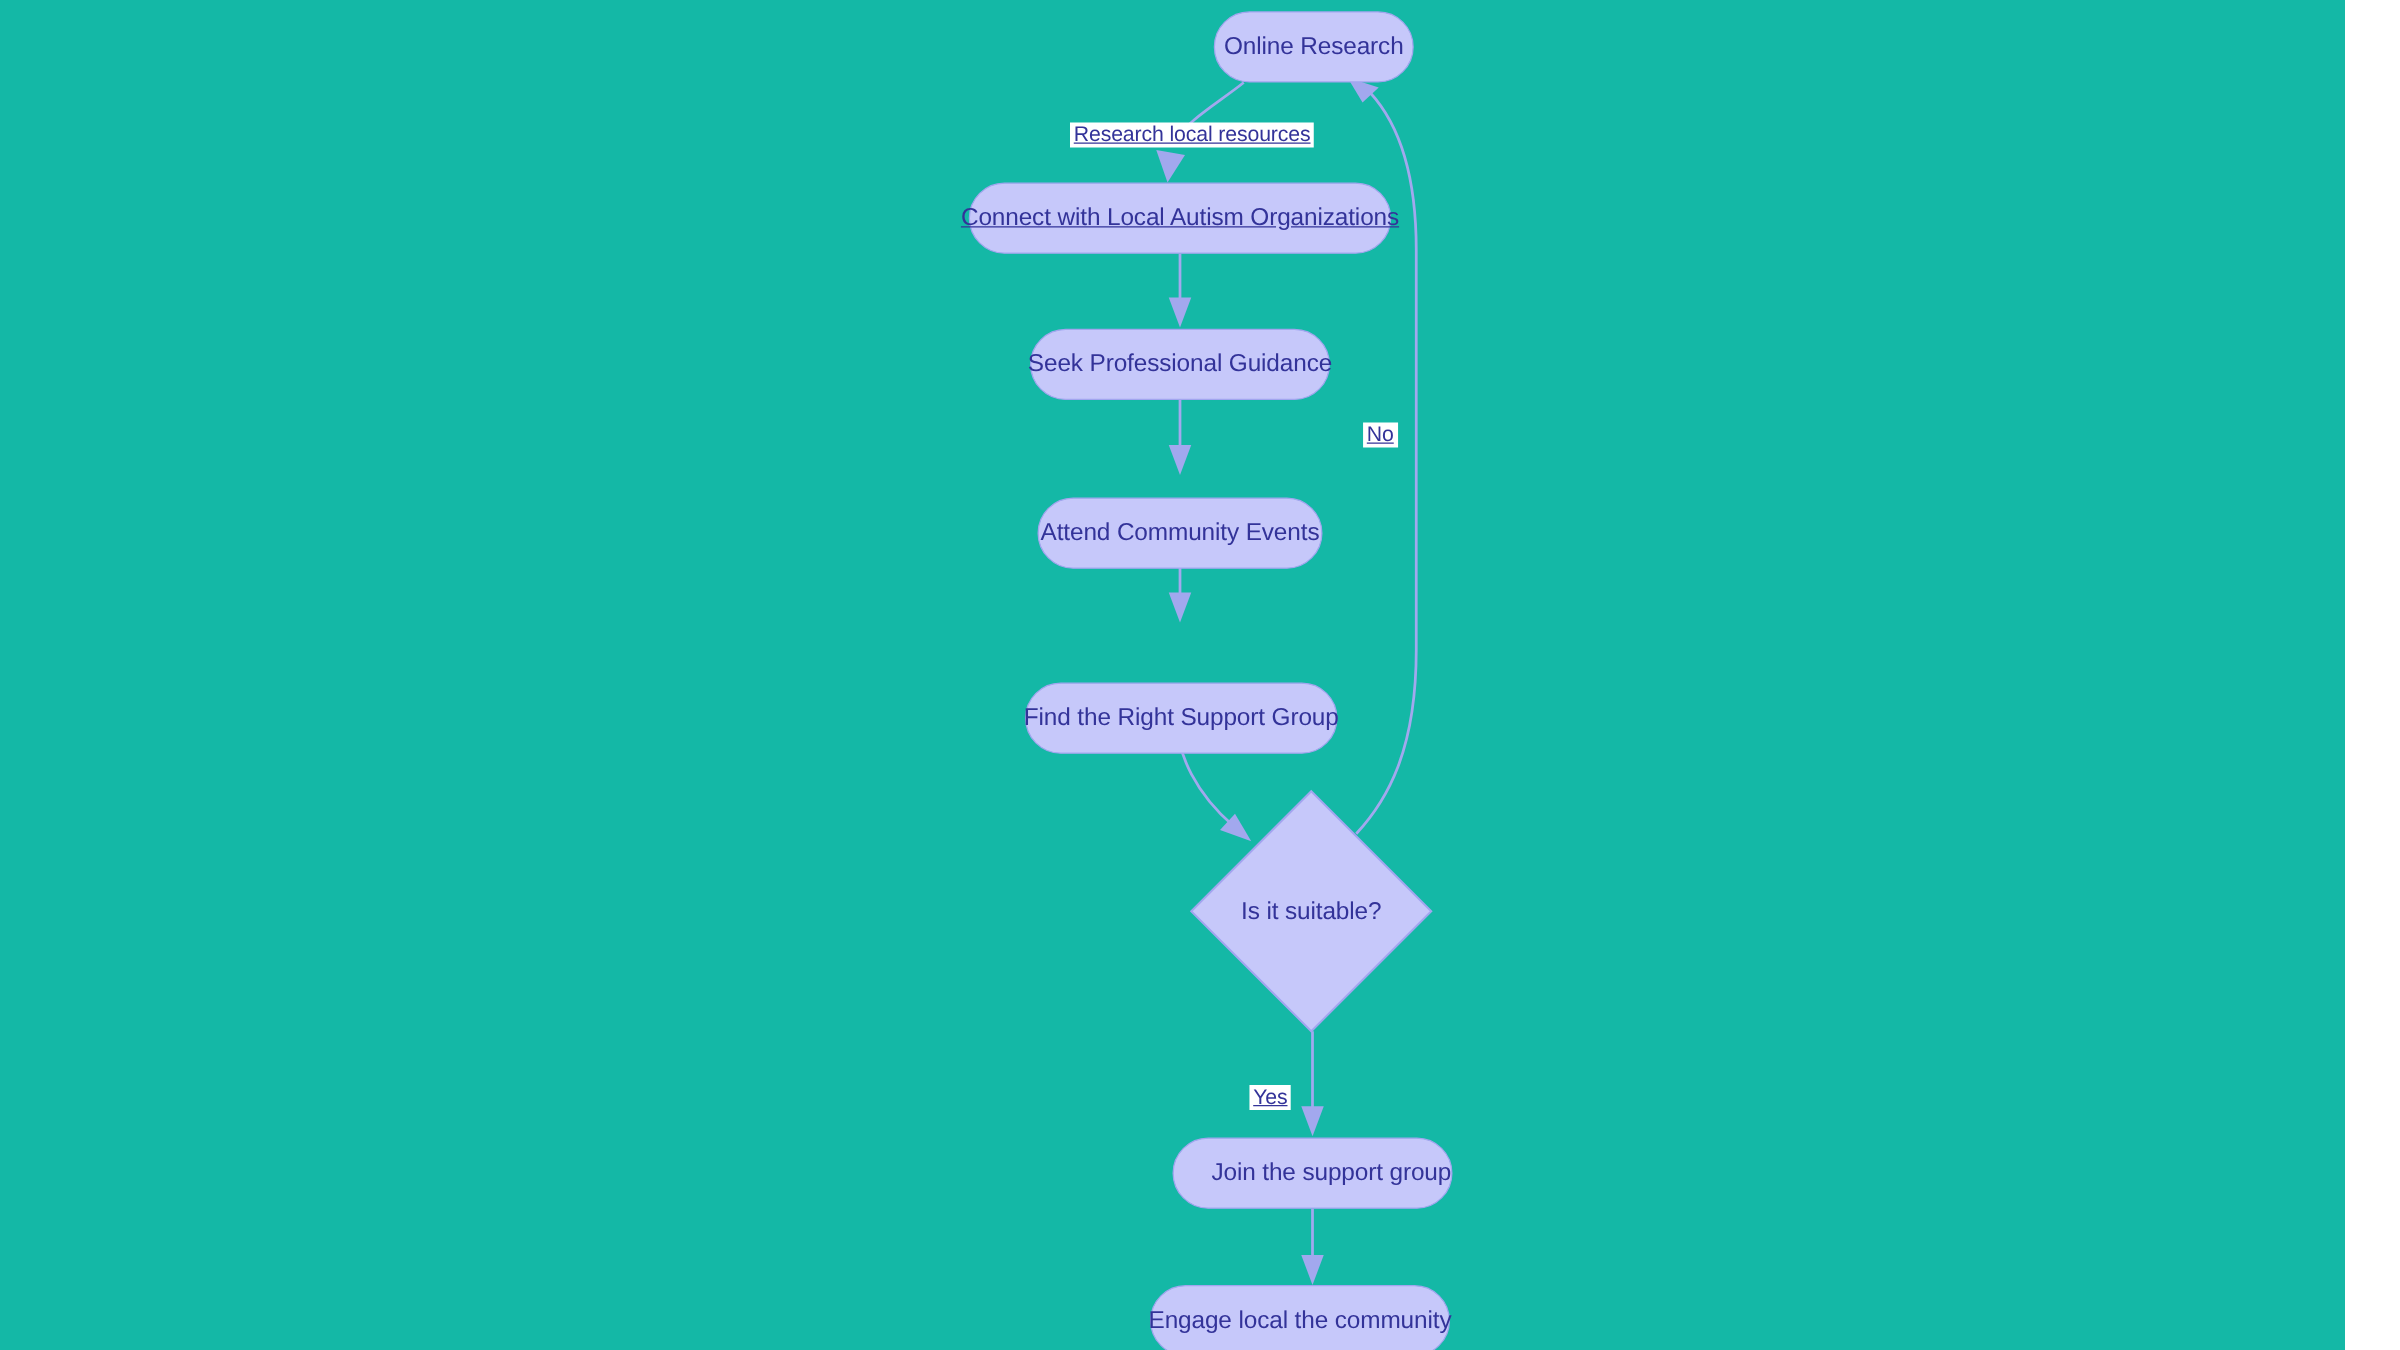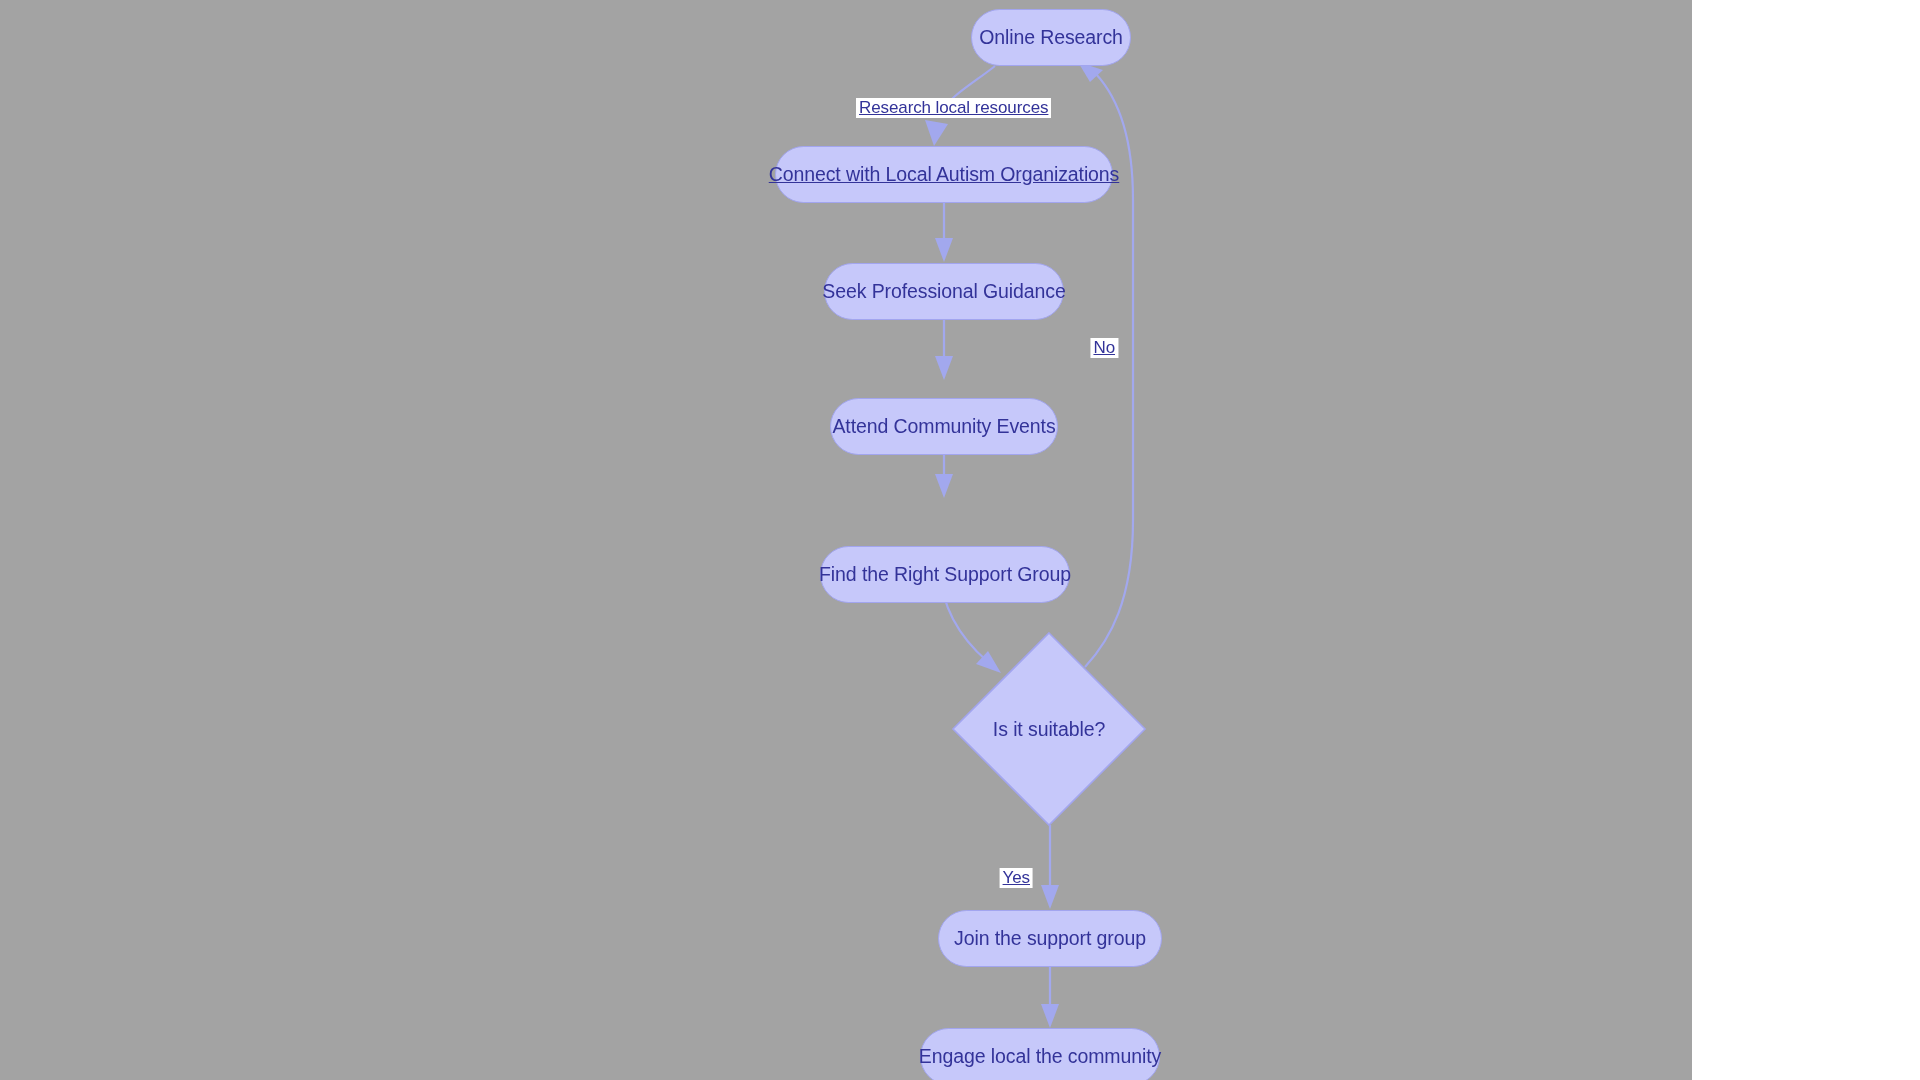--- a/index.html
+++ b/index.html
@@ -8,23 +8,24 @@
     background: #ffffff;
   }
   body {
     width: 1920px;
     height: 1080px;
     overflow: hidden;
     font-family: "Liberation Sans", sans-serif;
   }
   #flow-root {
     position: relative;
-    width: 1692px;
+    width: 1840px;
     height: 1080px;
-    background: #a3a3a3;
+    background: #14b8a6;
+    padding-left: 36px;
   }
   #edge-layer {
     position: absolute;
     top: 0;
     left: 0;
     width: 1920px;
     height: 1080px;
   }
   .node {
     position: absolute;
@@ -147,21 +148,21 @@
     <span class="node-label">Find the Right Support Group</span>
   </div>
 
   <div class="decision" style="left:950px; top:630px; width:198px; height:198px;">
     <svg width="198" height="198" viewBox="0 0 198 198" xmlns="http://www.w3.org/2000/svg">
       <polygon points="99,3 195,99 99,195 3,99" fill="#c6c8fa" stroke="#a2a5ef" stroke-width="1.6"></polygon>
     </svg>
     <span class="decision-label">Is it suitable?</span>
   </div>
 
-  <div class="node" style="left:938px; top:910px; width:224px; height:57px;">
+  <div class="node" style="left:938px; top:910px; width:224px; height:57px;justify-content:flex-end;">
     <span class="node-label">Join the support group</span>
   </div>
 
   <div class="node" style="left:920px; top:1028px; width:240px; height:57px;">
     <span class="node-label">Engage local the community</span>
   </div>
 
   <div class="edge-label" style="left:856px; top:98px;">Research local resources</div>
 
   <div class="edge-label" style="left:1033px; top:856px; transform:translateX(-100%);margin-top:12px;">Yes</div>

